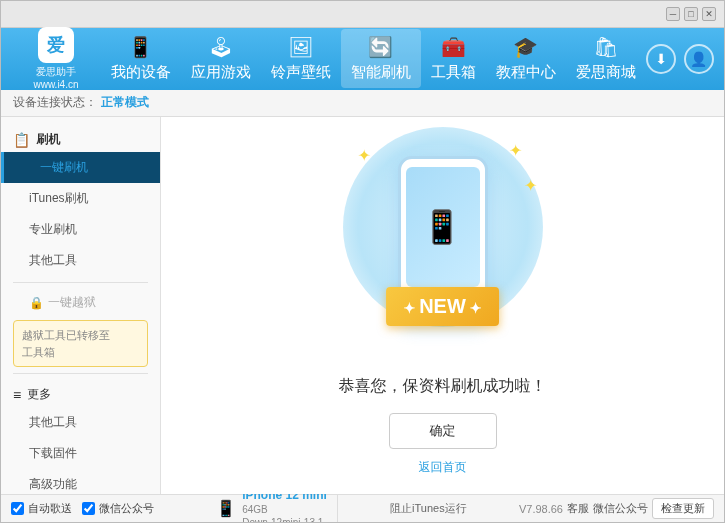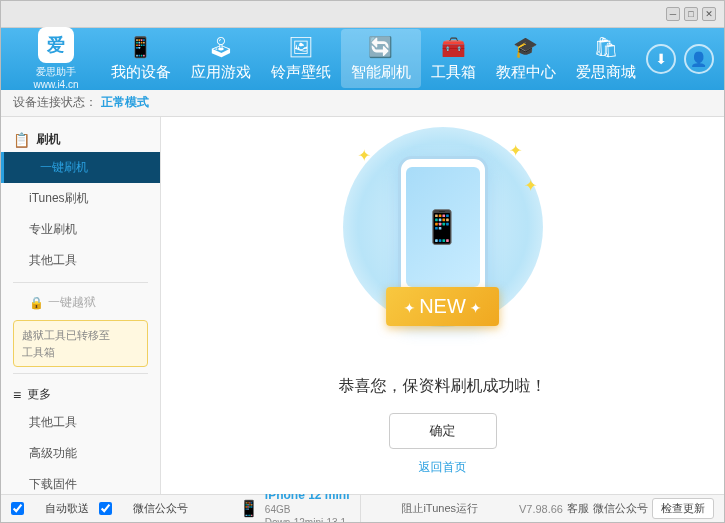--- a/index.html
+++ b/index.html
@@ -266,21 +266,21 @@
     .sparkle-3 { top: 40px; right: 5px; }
     
     .new-ribbon {
       position: absolute;
       bottom: 30px;
       left: 50%;
       transform: translateX(-50%);
       background: linear-gradient(135deg, #f8c840, #f0a820);
       color: white;
       font-size: 20px;
-      font-weight: normal;
+      font-weight: bold;
       padding: 8px 18px;
       border-radius: 4px;
       box-shadow: 0 3px 8px rgba(240,168,32,0.5);
       white-space: nowrap;
     }
     .new-ribbon::before {
       content: '✦ ';
       font-size: 14px;
     }
     .new-ribbon::after {
@@ -336,21 +336,21 @@
       justify-content: space-between;
     }
     .bottom-left {
       display: flex;
       align-items: center;
       gap: 10px;
     }
     .checkbox-item {
       display: flex;
       align-items: center;
-      gap: 21px;
+      gap: 4px;
       font-size: 11px;
       color: #444;
     }
     .checkbox-item input {
       cursor: pointer;
     }
     .device-info {
       display: flex;
       flex-direction: column;
       line-height: 1.3;
@@ -516,24 +516,24 @@
       <div class="sidebar-divider"></div>
 
       <div class="sidebar-section-more">
         <span style="font-size:14px;">≡</span>
         <span>更多</span>
       </div>
       <div class="sidebar-item">
         <span>其他工具</span>
       </div>
       <div class="sidebar-item">
+        <span>下载固件</span>
+      </div>
+      <div class="sidebar-item">
         <span>高级功能</span>
-      </div>
-      <div class="sidebar-item">
-        <span>下载固件</span>
       </div>
     </div>
 
     <div class="content-area">
 
       <div class="bg-circle"></div>
 
       <div class="success-illustration illustration-wrapper">
 
         <span class="sparkle sparkle-1">✦</span>

